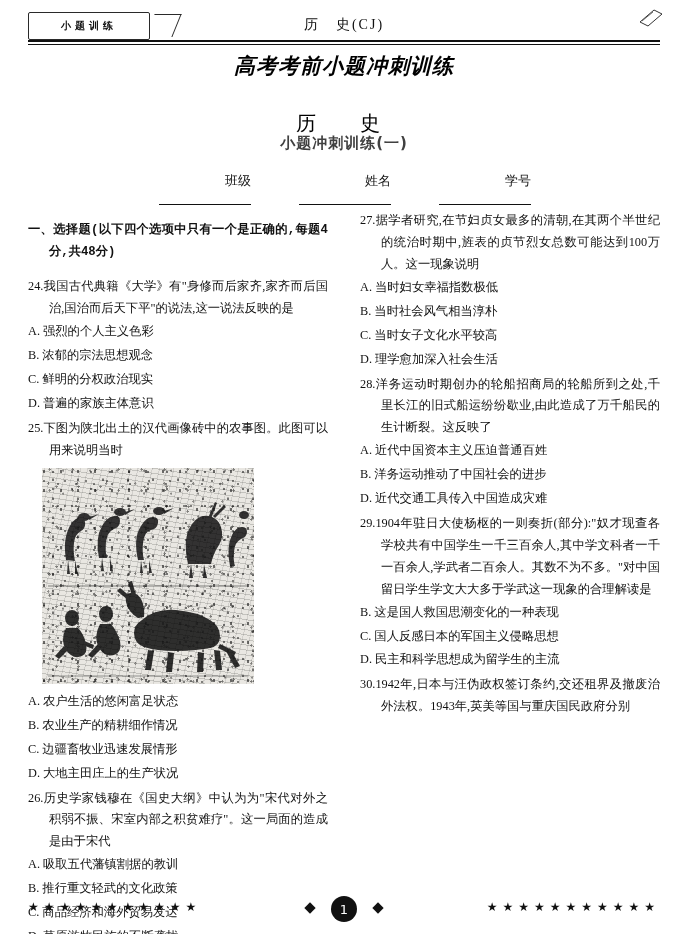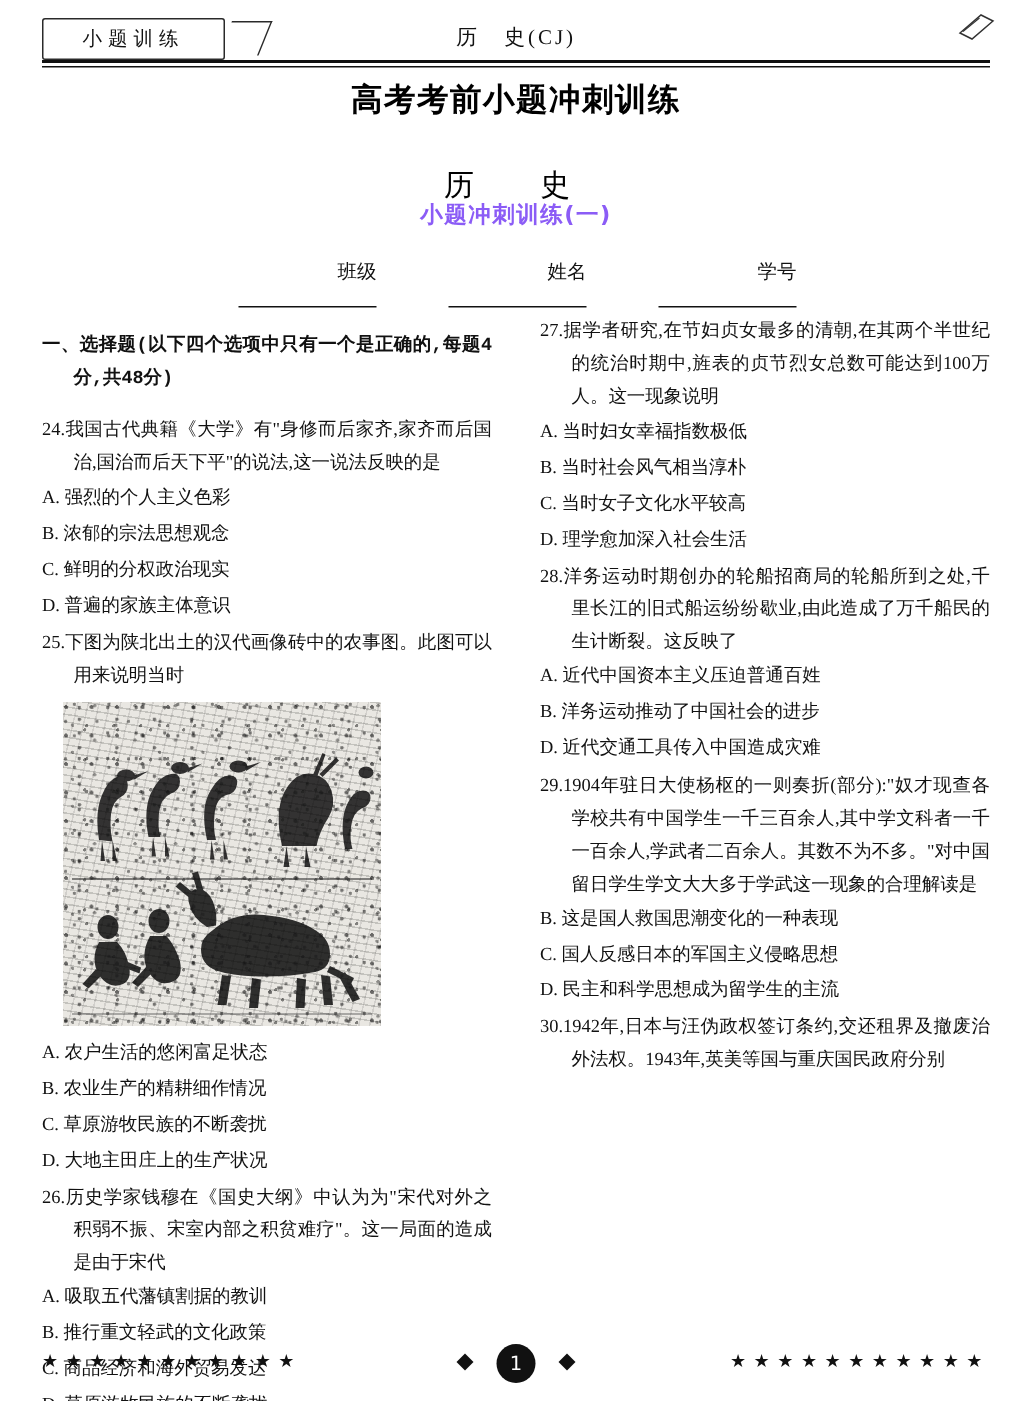--- a/index.html
+++ b/index.html
@@ -21,21 +21,21 @@
     position:absolute;left:28px;top:12px;width:632px;height:34px;
   }
   .logo-box{
     position:absolute;left:0;top:0;width:120px;height:26px;
     border:1px solid #2a2a2a;border-radius:2px;
     background:#fff;
     display:flex;align-items:center;justify-content:center;
   }
   .logo-text{
     font-family:"DejaVu Sans", sans-serif;
-    font-weight:normal;font-size:13px;letter-spacing:4px;
+    font-weight:bold;font-size:10px;letter-spacing:4px;
     color:#111;
   }
   .logo-tail{
     position:absolute;left:122px;top:2px;width:26px;height:22px;
     border-top:1px solid #2a2a2a;border-right:1px solid #2a2a2a;
     transform:skewX(-22deg);
   }
   .header-rule{
     position:absolute;left:0;top:28px;width:632px;height:0;
     border-top:2px solid #111;
@@ -49,31 +49,31 @@
     font-family:"Liberation Serif", serif;
     font-size:14px;letter-spacing:2px;color:#111;
   }
   .corner{
     position:absolute;right:-4px;top:-4px;width:26px;height:20px;
   }
   
   .title1{
     position:absolute;left:0;top:52px;width:688px;text-align:center;
     font-family:"DejaVu Sans", sans-serif;
-    font-weight:bold;font-size:21px;letter-spacing:1px;color:#000;
+    font-weight:bold;font-size:21px;letter-spacing:1px;color:#000;font-style:italic;
   }
   .title2{
     position:absolute;left:0;top:86px;width:688px;text-align:center;
     font-family:"DejaVu Sans", sans-serif;
     font-weight:normal;font-size:20px;letter-spacing:12px;color:#000;margin-top:24px;
   }
   .title3{
     position:absolute;left:0;top:134px;width:688px;text-align:center;
     font-family:"DejaVu Sans", sans-serif;
-    font-weight:bold;font-size:15px;letter-spacing:1px;color:#8b5cf6;
+    font-weight:bold;font-size:15px;letter-spacing:1px;color:#404040;
   }
   
   .infoline{
     position:absolute;left:0;top:172px;width:688px;
     display:flex;justify-content:center;gap:46px;
     font-size:13px;
   }
   .info-item{display:flex;align-items:flex-end;flex-direction:column;}
   .info-label{white-space:nowrap;}
   .info-blank{
@@ -273,21 +273,21 @@
             <path d="M178 176 l16 8 l-2 4 l-16 -8 z"></path>
             <path d="M188 180 l10 18 l-5 2 l-9 -17 z"></path>
           </g>
           <path d="M6 208 L206 208" stroke="#2a2a2a" stroke-width="1" opacity="0.45"></path>
         </svg>
         <div class="fig-grain"></div>
       </div>
 
       <p class="opt">A. 农户生活的悠闲富足状态</p>
       <p class="opt">B. 农业生产的精耕细作情况</p>
-      <p class="opt">C. 草原游牧民族的不断袭扰</p>
+      <p class="opt">C. 边疆畜牧业迅速发展情形</p>
       <p class="opt">D. 大地主田庄上的生产状况</p>
     </div>
 
     <div class="q">
       <p class="hang"><span>26.</span><span>历史学家钱穆在《国史大纲》中认为为"宋代对外之积弱不振、宋室内部之积贫难疗"。这一局面的造成是由于宋代</span></p>
       <p class="opt">A. 吸取五代藩镇割据的教训</p>
       <p class="opt">B. 推行重文轻武的文化政策</p>
       <p class="opt">C. 商品经济和海外贸易发达</p>
       <p class="opt">D. 草原游牧民族的不断袭扰</p>
     </div>

